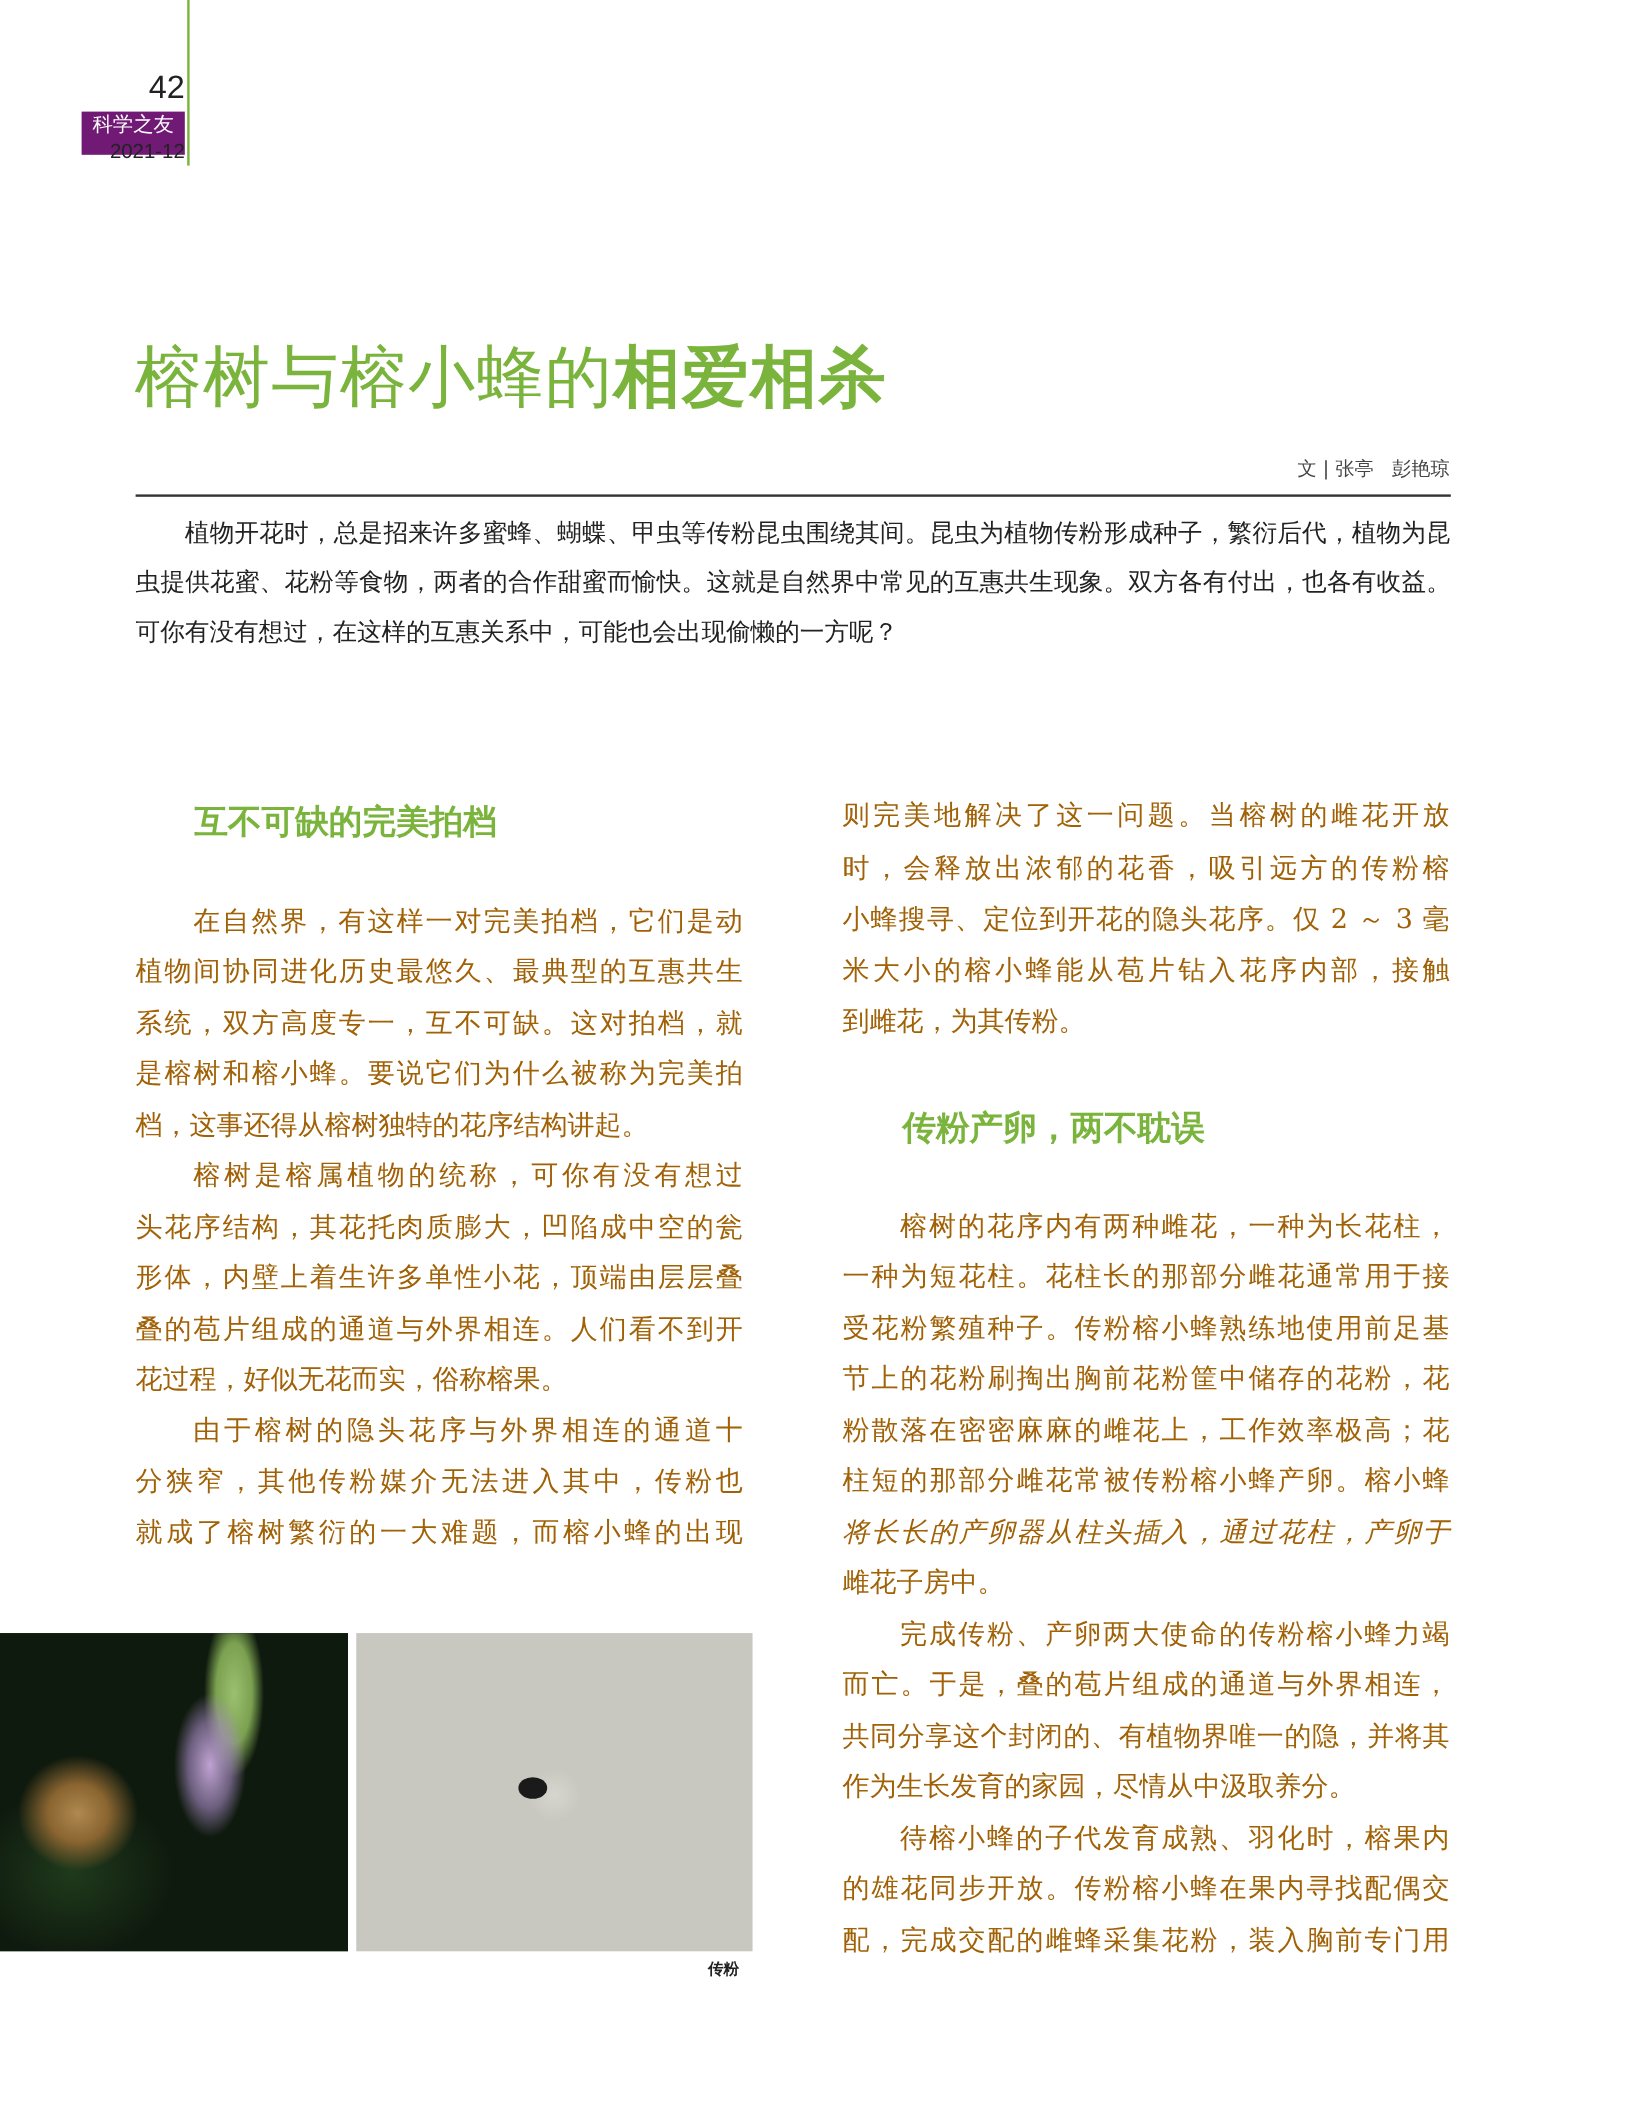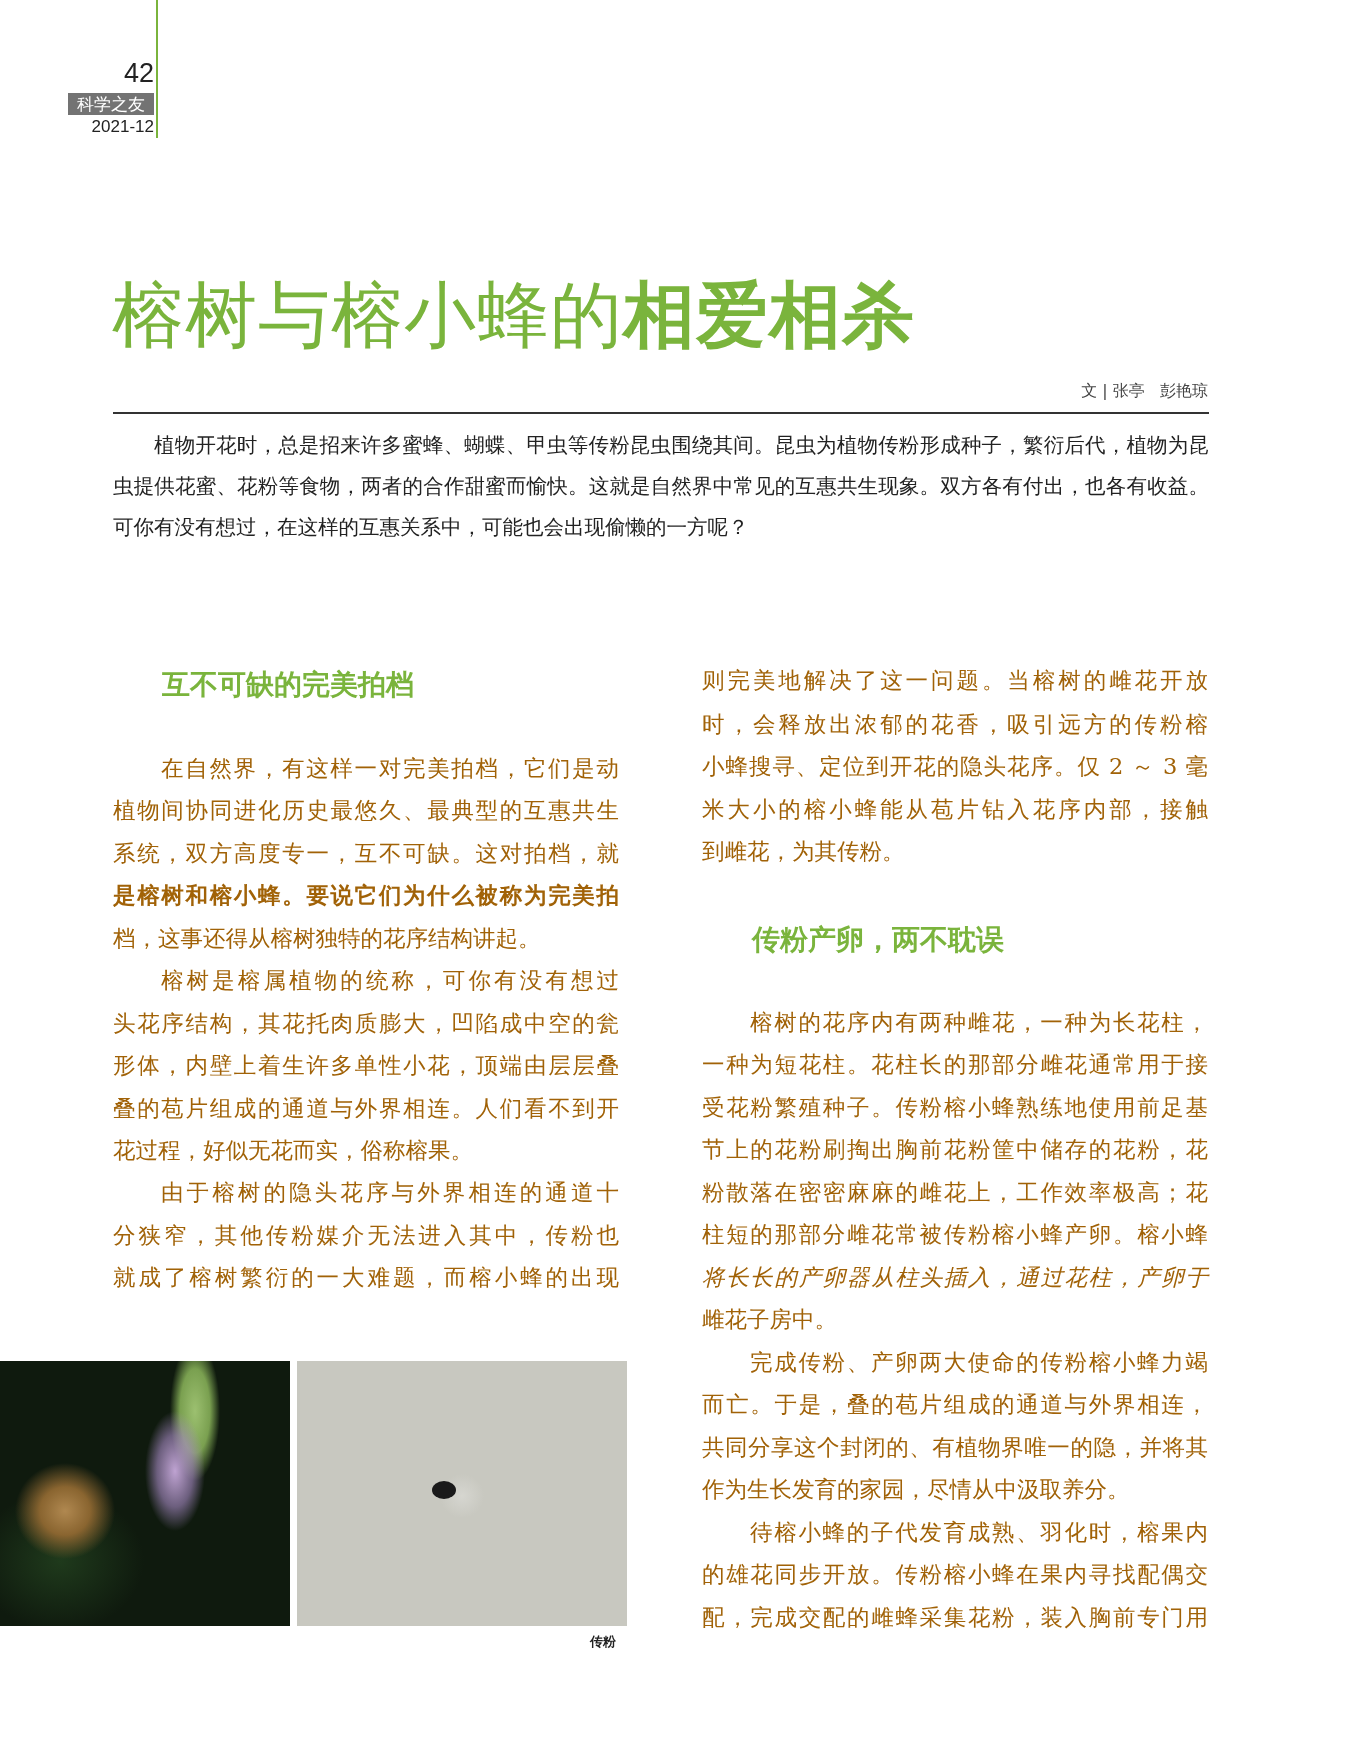--- a/index.html
+++ b/index.html
@@ -1,26 +1,26 @@
 <!DOCTYPE html>
 <html><head>
 <meta charset="utf-8">
 <style>
   html, body { margin:0; padding:0; background:#ffffff; }
   body { width:1354px; height:1751px; position:relative; overflow:hidden;
          font-family:"DejaVu Serif","Liberation Serif",serif; color:#333; }
   .vline { position:absolute; left:156px; top:0; width:2px; height:138px; background:#7ab43c; }
   .page-num { position:absolute; right:1200px; top:58px; font-family:"Liberation Sans",sans-serif;
               font-size:27px; color:#222; line-height:30px; }
-  .mag-name { position:absolute; left:68px; top:93px; width:86px; height:22px; background:#737373;
+  .mag-name { position:absolute; left:68px; top:93px; width:86px; height:36px; background:#701a75;
               color:#fff; font-family:"DejaVu Sans",sans-serif; font-size:17px; line-height:22px; text-align:center; letter-spacing:0px; }
   .issue { position:absolute; right:1200px; top:117px; font-family:"Liberation Sans",sans-serif;
            font-size:17px; color:#222; line-height:20px; }
   .title { position:absolute; left:112px; top:270px; font-family:"DejaVu Sans",sans-serif;
-           font-size:72px; color:#7ab43c; line-height:90px; white-space:nowrap; letter-spacing:1px; }
+           font-size:56px; color:#7ab43c; line-height:90px; white-space:nowrap; letter-spacing:1px; }
   .title .thin { font-weight:normal; }
   .title .bold { font-weight:bold; }
   .byline { position:absolute; right:146px; top:380px; font-family:"DejaVu Sans",sans-serif;
             font-size:16px; color:#444; line-height:22px; white-space:pre; }
   .rule { position:absolute; left:113px; top:412px; width:1096px; height:2px; background:#333; }
   .intro { position:absolute; left:113px; top:424px; width:1096px; font-family:Liberation Sans, sans-serif;
            font-size:20.5px; color:#222; line-height:41px; }
   .intro p { margin:0; text-indent:2em; text-align:justify; }
   .col-line { position:absolute; font-size:22.5px; line-height:42px; white-space:nowrap; color:#a16207;
               text-align:justify; text-align-last:justify; }
@@ -64,21 +64,21 @@
 
 <div class="intro">
   <p>植物开花时，总是招来许多蜜蜂、蝴蝶、甲虫等传粉昆虫围绕其间。昆虫为植物传粉形成种子，繁衍后代，植物为昆虫提供花蜜、花粉等食物，两者的合作甜蜜而愉快。这就是自然界中常见的互惠共生现象。双方各有付出，也各有收益。可你有没有想过，在这样的互惠关系中，可能也会出现偷懒的一方呢？</p>
 </div>
 
 <div class="heading" style="left:162px; top:665px;">互不可缺的完美拍档</div>
 
 <div class="col-line col-left indent" style="top:747px;">在自然界，有这样一对完美拍档，它们是动</div>
 <div class="col-line col-left" style="top:789px;">植物间协同进化历史最悠久、最典型的互惠共生</div>
 <div class="col-line col-left" style="top:832px;">系统，双方高度专一，互不可缺。这对拍档，就</div>
-<div class="col-line col-left" style="top:874px;font-weight:bold;">是榕树和榕小蜂。要说它们为什么被称为完美拍</div>
+<div class="col-line col-left" style="top:874px;">是榕树和榕小蜂。要说它们为什么被称为完美拍</div>
 <div class="col-line col-left last" style="top:917px;">档，这事还得从榕树独特的花序结构讲起。</div>
 <div class="col-line col-left indent" style="top:959px;">榕树是榕属植物的统称，可你有没有想过</div>
 <div class="col-line col-left" style="top:1002px;">头花序结构，其花托肉质膨大，凹陷成中空的瓮</div>
 <div class="col-line col-left" style="top:1044px;">形体，内壁上着生许多单性小花，顶端由层层叠</div>
 <div class="col-line col-left" style="top:1087px;">叠的苞片组成的通道与外界相连。人们看不到开</div>
 <div class="col-line col-left last" style="top:1129px;">花过程，好似无花而实，俗称榕果。</div>
 <div class="col-line col-left indent" style="top:1171px;">由于榕树的隐头花序与外界相连的通道十</div>
 <div class="col-line col-left" style="top:1214px;">分狭窄，其他传粉媒介无法进入其中，传粉也</div>
 <div class="col-line col-left" style="top:1256px;">就成了榕树繁衍的一大难题，而榕小蜂的出现</div>
 

